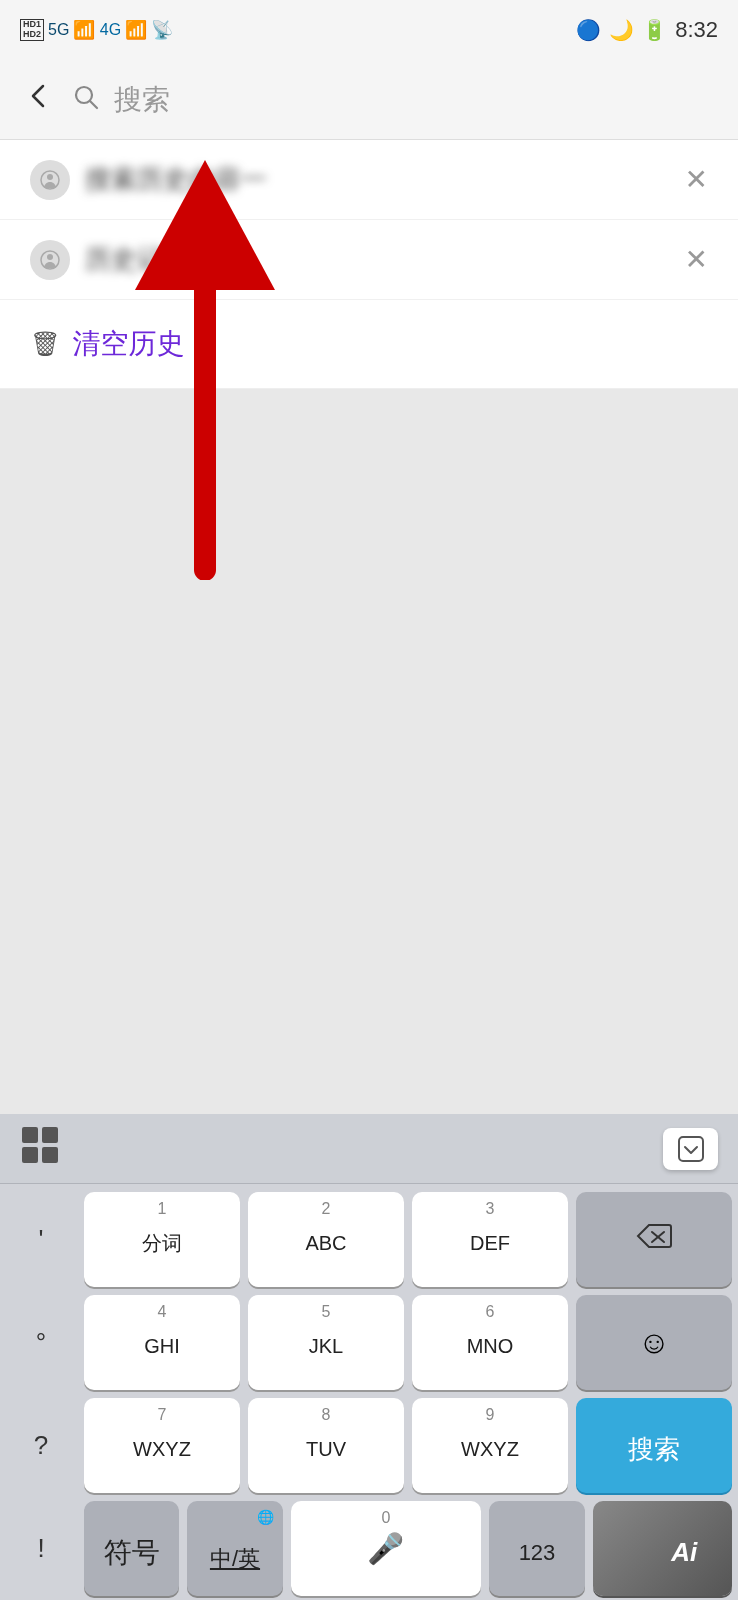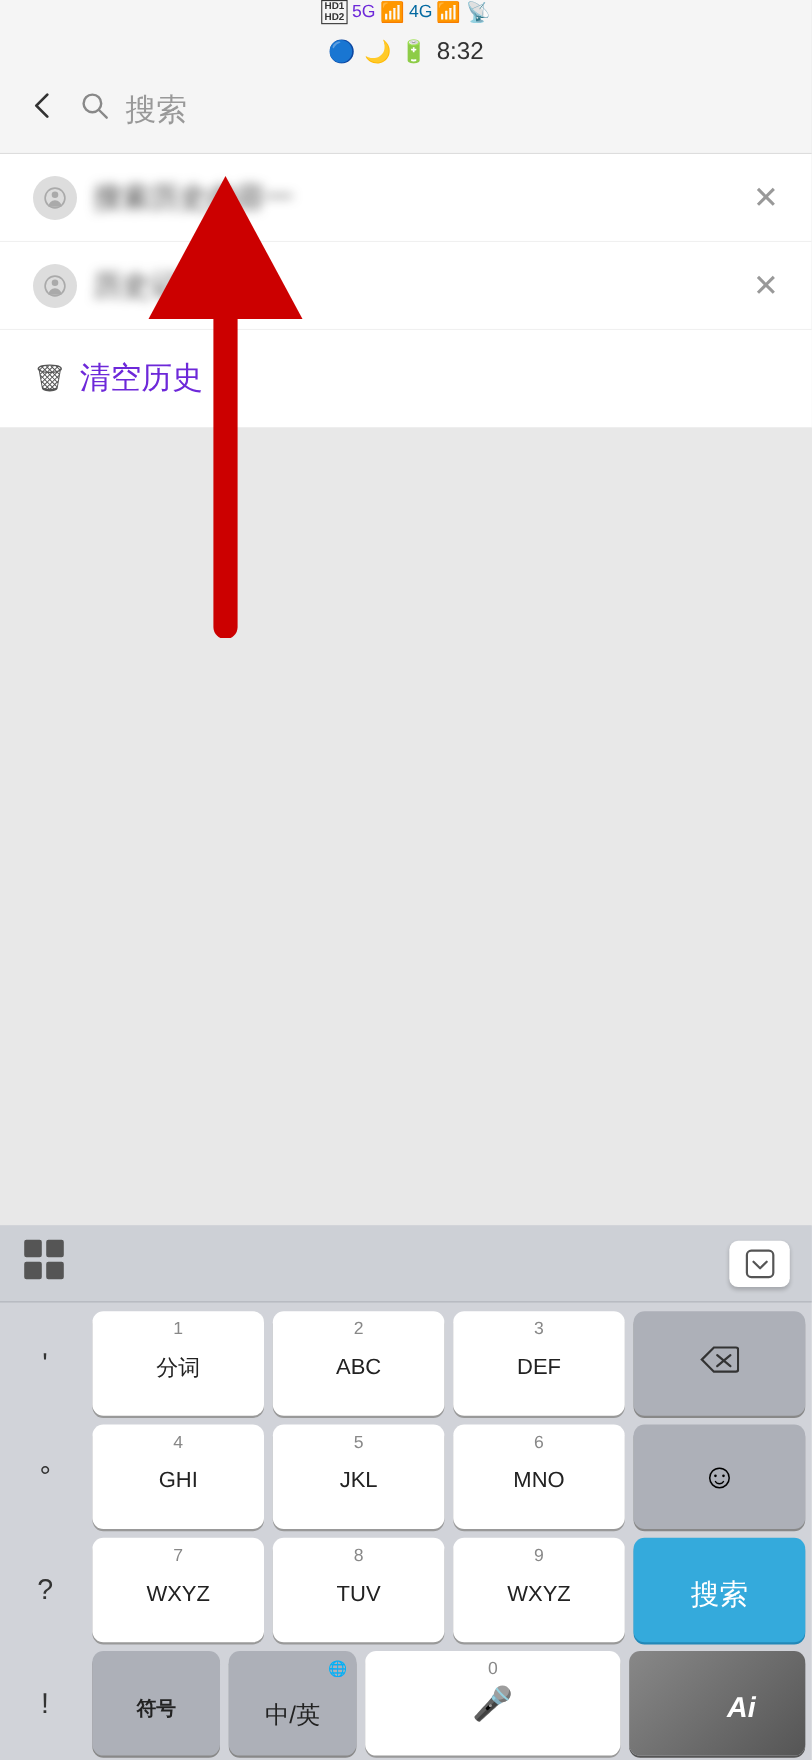--- a/index.html
+++ b/index.html
@@ -15,21 +15,20 @@
     
     .status-bar {
       width: 100%;
       height: 60px;
       background: #f5f5f5;
       display: flex;
       align-items: center;
       justify-content: space-between;
       padding: 0 20px;
       font-size: 22px;
-      flex-direction: column;
     }
     .status-left {
       display: flex;
       align-items: center;
       gap: 4px;
     }
     .status-right {
       display: flex;
       align-items: center;
       gap: 8px;
@@ -316,21 +315,21 @@
   </style>
 </head>
 <body>
 
 <div class="status-bar">
   <div class="status-left">
     <div class="hd-badge">
       <span>HD1</span>
       <span>HD2</span>
     </div>
-    <span style="font-size:16px; color:#6d28d9;">5G</span>
+    <span style="font-size:16px; color:#0c4a6e;">5G</span>
     <span style="font-size:18px;">📶</span>
     <span style="font-size:16px; color:#0369a1;">4G</span>
     <span style="font-size:18px;">📶</span>
     <span style="font-size:18px;">📡</span>
   </div>
   <div class="status-right">
     <span>🔵</span>
     <span>🌙</span>
     <span>🔋</span>
     <span class="time-text">8:32</span>
@@ -484,28 +483,31 @@
       <div class="key key-blue">
         <span class="key-label" style="color:#fff; font-size:26px;">搜索</span>
       </div>
     </div>
 
     <div class="key-row">
       <div class="key-special">
         <span class="key-sub">!</span>
       </div>
       <div class="key key-dark key-symbol">
-        <span class="key-label" style="font-size:18px;font-weight:bold;">符号</span>
+        <span class="key-label" style="font-size:28px;">符号</span>
       </div>
       <div class="key key-dark key-lang">
         <span style="font-size:14px; color:#666; position:absolute; top:8px; right:8px;">🌐</span>
-        <span class="key-label" style="font-size:22px; margin-top:21px;">中/英</span>
+        <span class="key-label" style="font-size:22px; margin-top:21px;text-decoration:underline;">中/英</span>
       </div>
       <div class="key key-space" style="flex:2;">
         <span class="key-number">0</span>
         <span class="microphone-icon">🎤</span>
       </div>
+      <div class="key key-dark key-123">
+        <span class="key-label" style="font-size:22px;">123</span>
+      </div>
       <div class="key key-ai" style="background: linear-gradient(135deg, #888 0%, #555 100%);">
         <span class="key-label" style="color:#fff; font-size:26px; font-style:italic; font-weight:bold;">Ai</span>
       </div>
     </div>
   </div>
 </div>
 
 </body></html>

